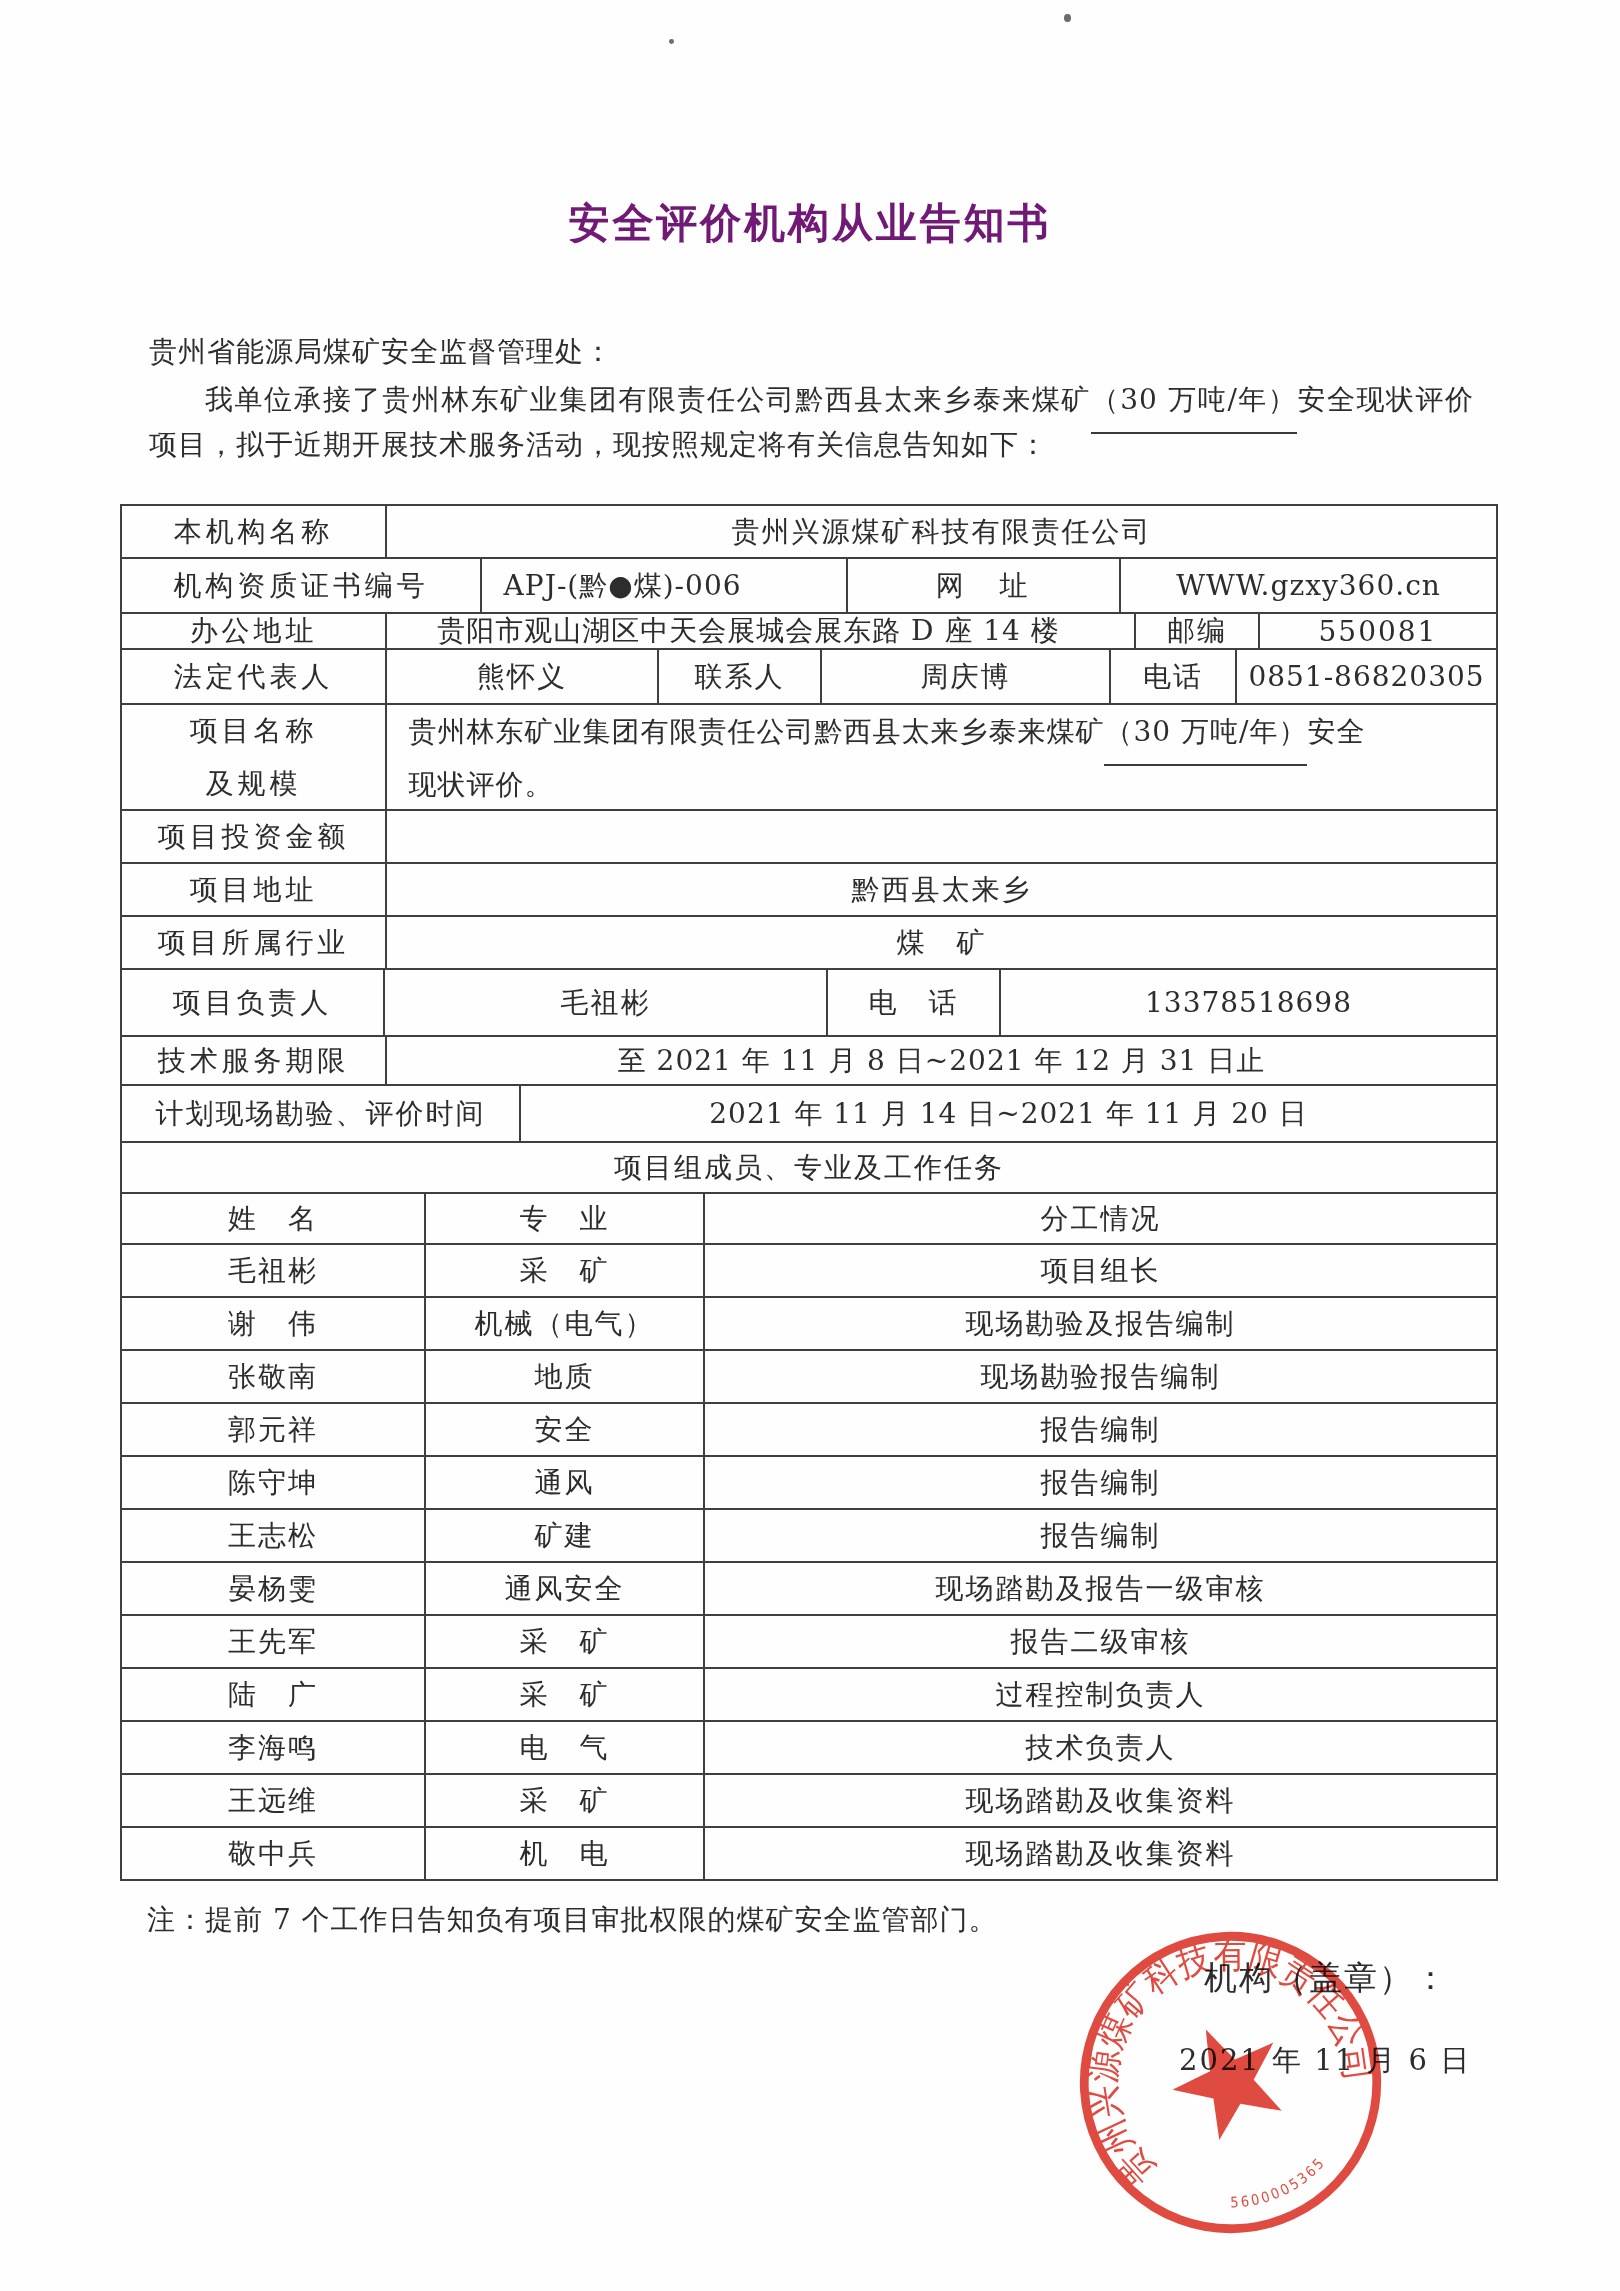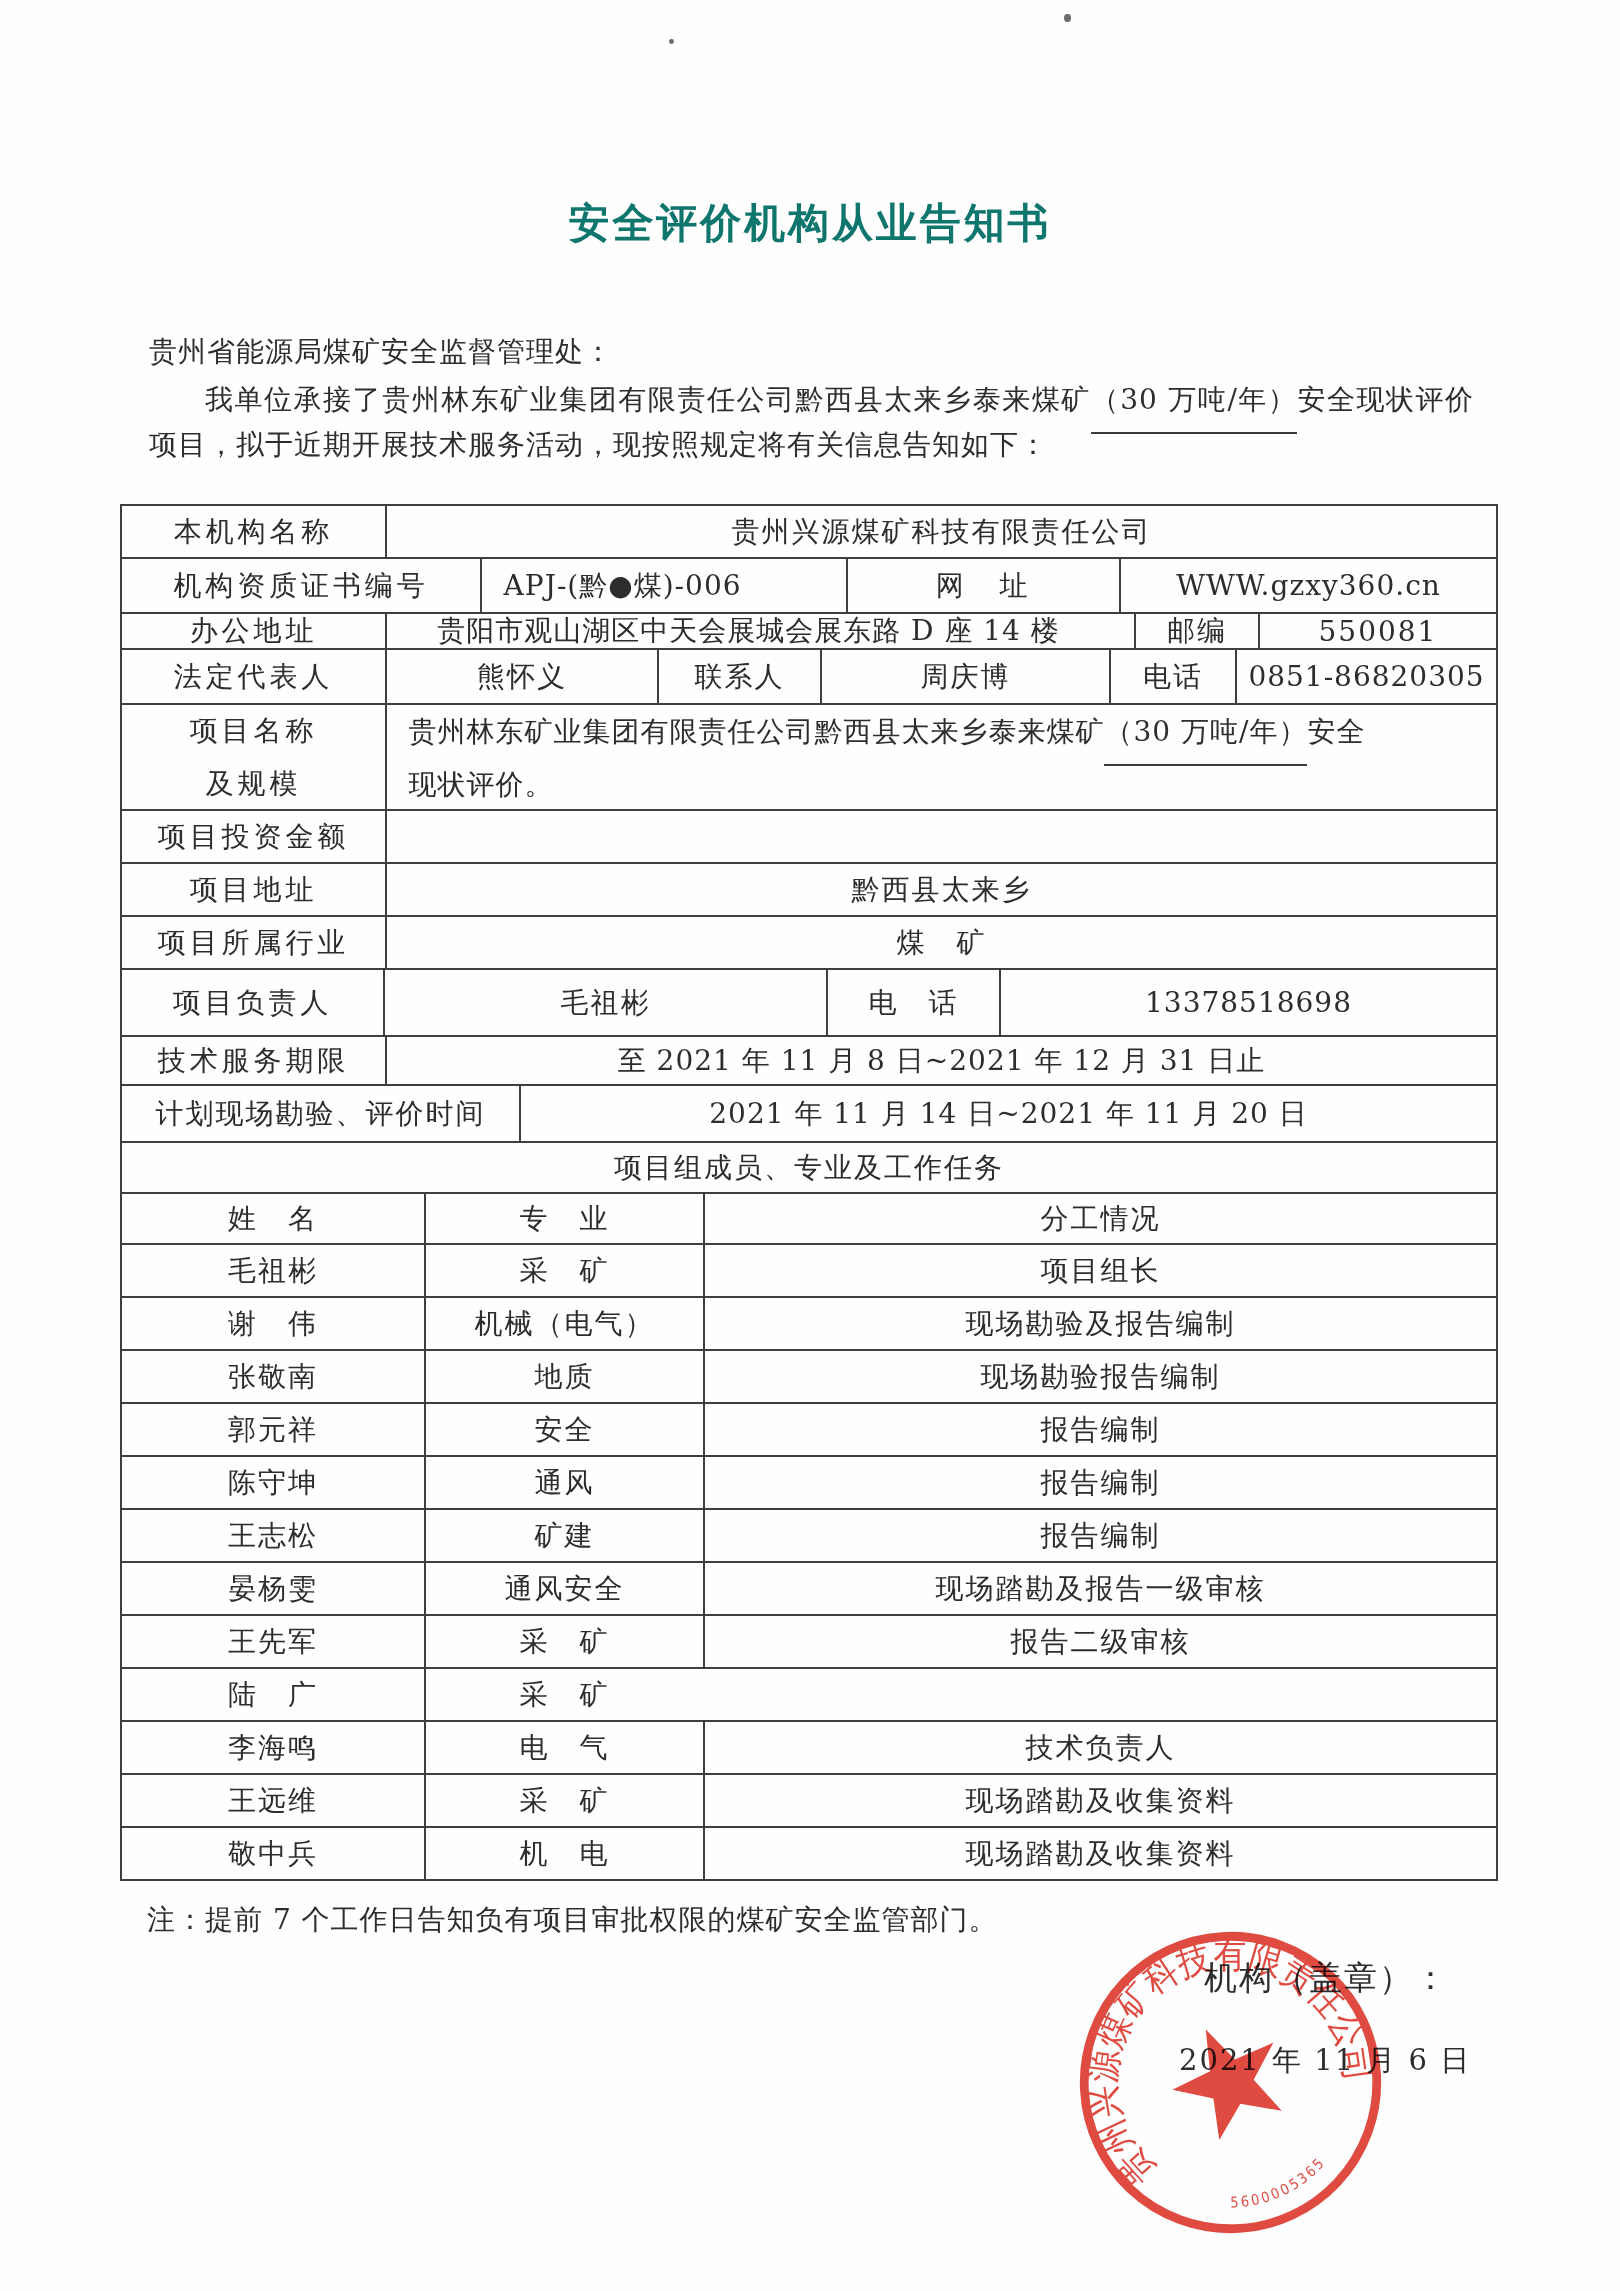--- a/index.html
+++ b/index.html
@@ -9,21 +9,21 @@
     margin:0 auto;
     background:#fefefe;
     font-family:"DejaVu Serif","Liberation Serif",serif;
     color:#2d2d2d;
     overflow:hidden;
   }
   .title{
     position:absolute;left:0;top:196px;width:100%;
     text-align:center;
     font-family:"Liberation Sans","DejaVu Sans",sans-serif;
-    font-weight:bold;font-size:41px;letter-spacing:2.9px;color:#0f766e;
+    font-weight:bold;font-size:41px;letter-spacing:2.9px;color:#701a75;
   }
   .salutation{
     position:absolute;left:149px;top:333px;
     font-size:28px;letter-spacing:1px;
   }
   .intro{
     position:absolute;left:149px;top:377px;width:1325px;
     font-size:28px;line-height:45px;text-indent:2em;letter-spacing:1px;
     text-align:justify;
   }
@@ -205,20 +205,21 @@
       <div class="c m-task">现场踏勘及报告一级审核</div>
     </div>
     <div class="trow" style="height:53px;">
       <div class="c m-name">王先军</div>
       <div class="c m-major">采　矿</div>
       <div class="c m-task">报告二级审核</div>
     </div>
     <div class="trow" style="height:53px;">
       <div class="c m-name">陆　广</div>
       <div class="c m-major">采　矿</div>
+      <div class="c m-task">过程控制负责人</div>
     </div>
     <div class="trow" style="height:53px;">
       <div class="c m-name">李海鸣</div>
       <div class="c m-major">电　气</div>
       <div class="c m-task">技术负责人</div>
     </div>
     <div class="trow" style="height:53px;">
       <div class="c m-name">王远维</div>
       <div class="c m-major">采　矿</div>
       <div class="c m-task">现场踏勘及收集资料</div>

